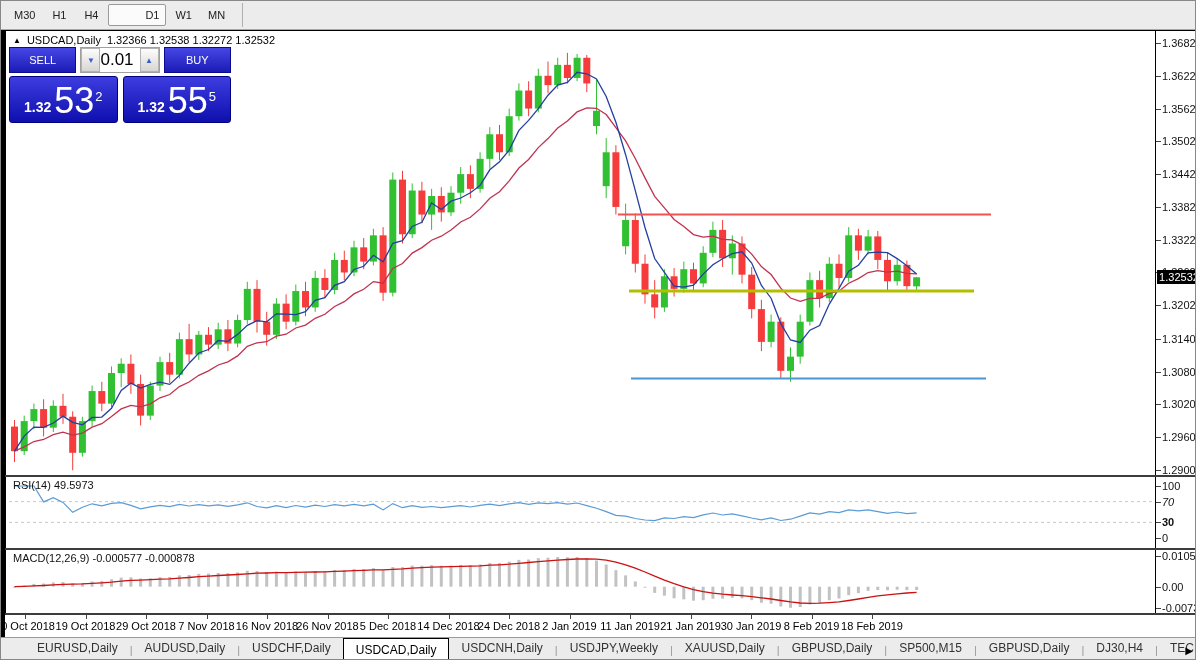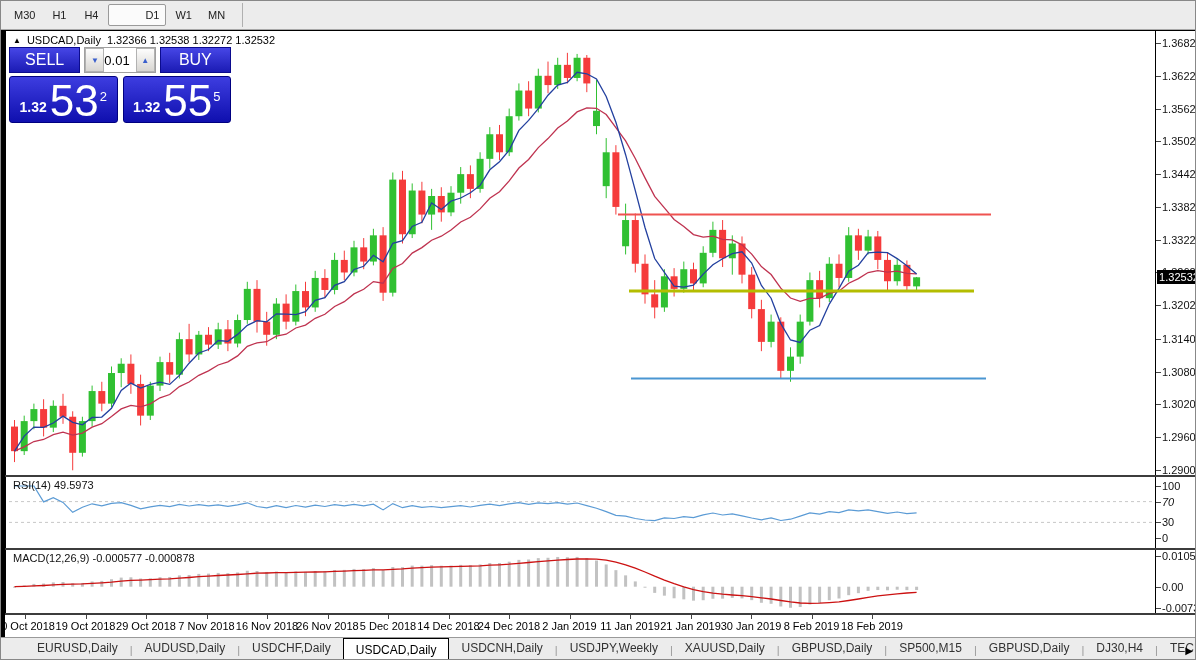--- a/index.html
+++ b/index.html
@@ -26,28 +26,28 @@
   .date-tick{position:absolute;top:0;width:1px;height:4px;background:#444;}
   
   .tabbar{position:absolute;left:0;top:636px;width:1196px;height:24px;background:#ececec;border-top:1px solid #999;display:flex;align-items:flex-start;padding-left:24px;overflow:hidden;}
   .tab{height:20px;display:flex;align-items:center;padding:0 12px;font-size:12px;color:#333;white-space:nowrap;cursor:default;}
   .tab.active{background:#fff;border:1px solid #000;border-bottom:none;height:22px;color:#000;}
   .tab-div{color:#999;font-size:11px;align-self:center;}
   .tab-scroll{position:absolute;right:4px;bottom:5px;font-size:10px;color:#000;cursor:default;}
   
   .trade-panel{position:absolute;left:4px;top:16px;width:222px;z-index:8;}
   .tp-row1{display:flex;height:26px;}
-  .tp-btn{width:78px;background:linear-gradient(#4646e6,#1b1bb4);border:1px solid #0b0b8e;color:#fff;font-size:16px;display:flex;align-items:center;justify-content:center;}
+  .tp-btn{width:78px;background:linear-gradient(#4646e6,#1b1bb4);border:1px solid #0b0b8e;color:#fff;font-size:11px;display:flex;align-items:center;justify-content:center;}
   .lot-group{flex:1;display:flex;background:#e4e2de;border:1px solid #a0a0a0;margin:0 4px;}
   .spin{width:19px;background:linear-gradient(#fdfdfd,#d8d6d2);border:1px solid #b2b2b2;color:#3a5fcd;font-size:8px;display:flex;align-items:center;justify-content:center;}
-  .lot-val{flex:1;background:#fff;font-size:13px;color:#000;display:flex;align-items:center;justify-content:flex-end;padding-right:6px;}
+  .lot-val{flex:1;background:#fff;font-size:17px;color:#000;display:flex;align-items:center;justify-content:flex-end;padding-right:6px;}
   .tp-row2{display:flex;margin-top:3px;gap:5px;}
   .quote-box{flex:1;height:47px;background:linear-gradient(#3d3de0,#0f0fae);border:1px solid #000080;border-radius:3px;color:#fff;display:flex;align-items:flex-end;justify-content:center;padding-bottom:4px;}
   .q-small{font-size:14px;font-weight:bold;margin-right:3px;line-height:22px;}
-  .q-big{font-size:44px;line-height:34px;}
+  .q-big{font-size:36px;line-height:34px;}
   .q-sup{font-size:13px;line-height:40px;align-self:flex-start;margin-left:1px;}
   svg{display:block;}
 </style>
 </head>
 <body>
 <div id="app">
 
   <div class="toolbar">
     <div id="tf-holder" style="display:flex;">
         <div class="tf-btn">M30</div>
@@ -327,21 +327,21 @@
           <line x1="1150.5" y1="0" x2="1150.5" y2="71" stroke="#000"></line>
           <line x1="4" y1="24.6" x2="1150" y2="24.6" stroke="#c8c8c8" stroke-dasharray="3,3"></line>
           <line x1="4" y1="45.4" x2="1150" y2="45.4" stroke="#c8c8c8" stroke-dasharray="3,3"></line>
           <polyline points="9.5,9.0 19.2,9.0 28.9,9.0 38.599999999999994,24.9 48.3,20.7 58,25.4 67.69999999999999,35.3 77.39999999999999,30.2 87.1,26.8 96.8,28.9 106.5,26.3 116.19999999999999,25.7 125.89999999999999,28.4 135.6,31.9 145.29999999999998,29.8 155,28.3 164.7,29.6 174.39999999999998,27.3 184.1,29.0 193.79999999999998,27.7 203.5,28.8 213.2,27.8 222.89999999999998,29.4 232.6,27.8 242.29999999999998,25.8 251.99999999999997,29.5 261.7,30.9 271.4,28.7 281.09999999999997,30.6 290.79999999999995,28.5 300.5,30.2 310.2,28.2 319.9,29.5 329.59999999999997,27.6 339.29999999999995,28.9 349,27.3 358.7,28.9 368.4,27.2 378.09999999999997,32.9 387.79999999999995,26.6 397.5,30.7 407.2,28.7 416.9,30.4 426.59999999999997,29.5 436.29999999999995,30.7 445.99999999999994,29.7 455.7,28.7 465.4,30.0 475.09999999999997,28.4 484.79999999999995,27.1 494.49999999999994,28.7 504.2,26.9 513.9,25.7 523.5999999999999,27.4 533.3,25.8 543,26.7 552.6999999999999,25.7 562.4,27.1 572.0999999999999,26.0 581.8,28.6 591.5,31.2 601.1999999999999,34.6 610.9,38.3 620.5999999999999,39.1 630.3,41.5 640,43.0 649.6999999999999,43.6 659.4,40.8 669.0999999999999,41.5 678.8,39.7 688.5,40.6 698.1999999999999,37.9 707.9,36.0 717.5999999999999,38.0 727.3,36.8 737,38.9 746.6999999999999,41.0 756.4,42.8 766.0999999999999,40.9 775.8,43.5 785.5,42.2 795.1999999999999,39.1 804.9,35.9 814.5999999999999,37.1 824.3,34.7 833.9999999999999,35.6 843.6999999999999,32.8 853.4,33.9 863.0999999999999,32.9 872.8,34.7 882.4999999999999,36.3 892.1999999999999,35.0 901.9,36.6 911.5999999999999,35.9" fill="none" stroke="#5b9bd5" stroke-width="1.2"></polyline>
         </svg>
     <div class="axis-tick" style="top: 9px;"></div>
         <div class="axis-label" style="top: 3px;">100</div>
         <div class="axis-tick" style="top: 24.6px;"></div>
         <div class="axis-label" style="top: 18.6px; font-style: italic;">70</div>
         <div class="axis-tick" style="top: 45.4px;"></div>
-        <div class="axis-label" style="top: 39.4px;">30</div>
+        <div class="axis-label" style="top: 39.4px; font-weight: bold;">30</div>
         <div class="axis-tick" style="top: 61px;"></div>
         <div class="axis-label" style="top: 55px;">0</div>
       </div>
     <div class="sep"></div>
 
     <div class="row" id="macd-row" style="height:63px;">
       <div class="pane-label">MACD(12,26,9) -0.000577 -0.000878</div>
       <svg id="macd-svg" width="1151" height="63">
           <line x1="0.5" y1="0" x2="0.5" y2="63" stroke="#000"></line>
           <line x1="1150.5" y1="0" x2="1150.5" y2="63" stroke="#000"></line>

